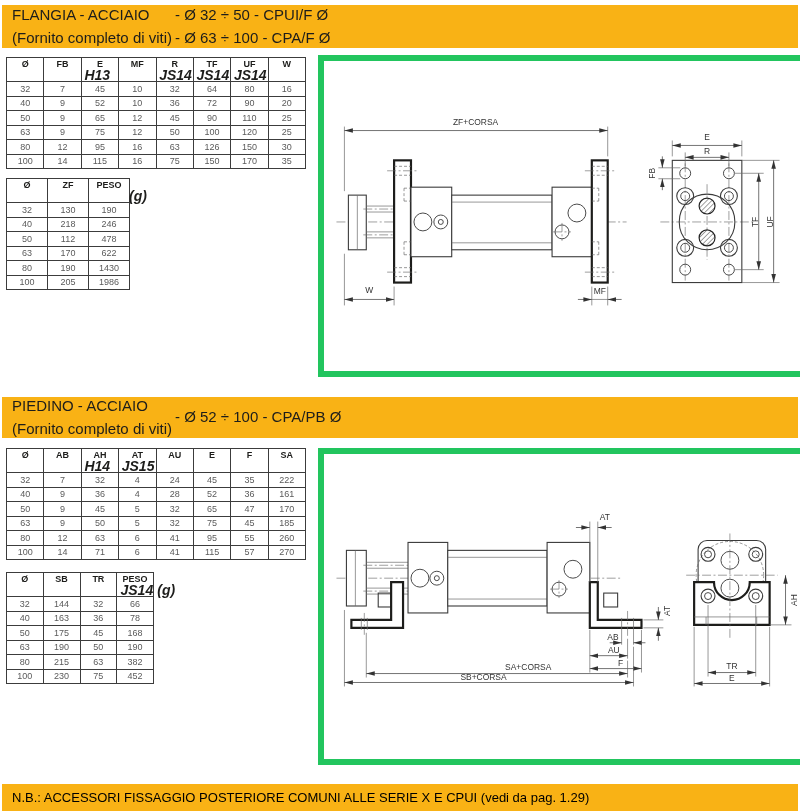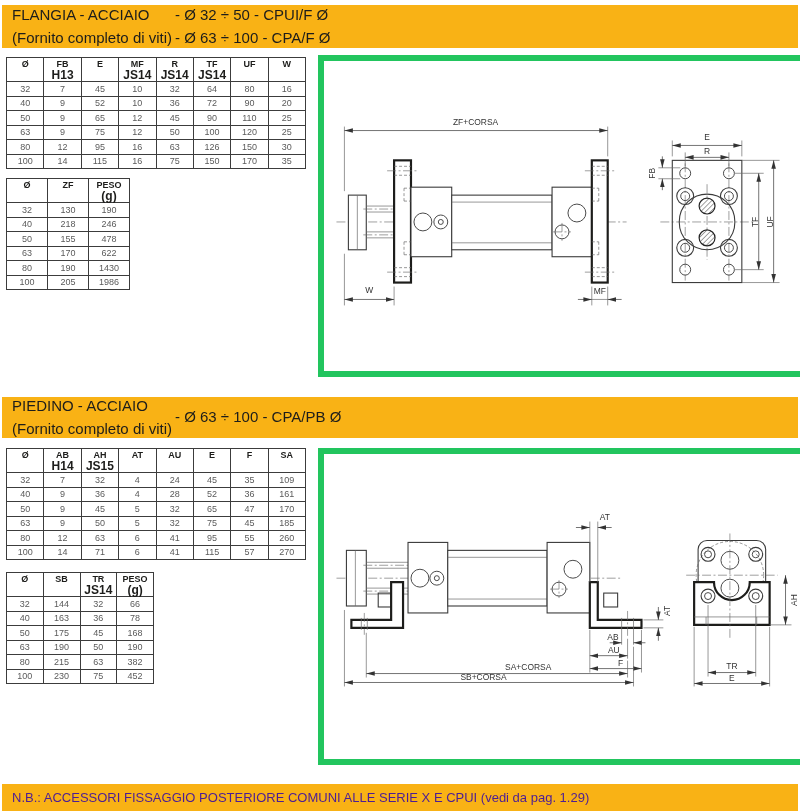--- a/index.html
+++ b/index.html
@@ -6,29 +6,29 @@
   .page{position:relative;width:800px;height:812px;background:#fff;overflow:hidden;
         font-family:"Liberation Sans",sans-serif;}
   
   .band{position:absolute;left:2px;width:796px;background:#F9B215;color:#1d1d1b;
         display:flex;align-items:center;box-sizing:border-box;padding-left:10px;}
   .band .bcol1{width:163px;}
   .band .bline{font-size:15px;line-height:1.5;white-space:nowrap;}
   .band1{top:5px;height:43px;}
   .band2{top:397px;height:41px;}
   .bandfoot{position:absolute;left:2px;width:796px;top:784px;height:27px;background:#F9B215;
-        color:#4c1d95;display:flex;align-items:center;box-sizing:border-box;padding-left:10px;
+        color:#000000;display:flex;align-items:center;box-sizing:border-box;padding-left:10px;
         font-size:13px;white-space:nowrap;}
   
   table{position:absolute;border-collapse:collapse;table-layout:fixed;background:#fff;}
   th,td{border:1px solid #3c3c3c;text-align:center;vertical-align:middle;padding:0 1px;}
   td{font-size:9px;color:#5a5a5a;height:13.5px;}
   th{font-size:9px;color:#1d1d1b;padding:1px 1px;}
   th .h1{font-weight:bold;line-height:11px;}
-  th .h2{font-weight:bold;font-size:12px;line-height:10px;min-height:10px;}
+  th .h2{font-weight:bold;font-style:italic;font-size:14px;line-height:10px;min-height:10px;margin-left:39px;}
   .tbl-dim1{left:6px;top:57px;width:300px;}
   .tbl-w1{left:6px;top:178px;width:124px;}
   .tbl-dim2{left:6px;top:448px;width:300px;}
   .tbl-w2{left:6px;top:572px;width:148px;}
   
   .drawframe{position:absolute;border:6px solid #22c55e;background:#fff;}
   .frame1{left:318px;top:55px;width:479px;height:310px;}
   .frame2{left:318px;top:448px;width:479px;height:305px;}
   
   .med{stroke:#3a3a3a;stroke-width:1.1;fill:#fff;}
@@ -180,21 +180,21 @@
           <td>130</td>
           <td>190</td>
         </tr>
         <tr>
           <td>40</td>
           <td>218</td>
           <td>246</td>
         </tr>
         <tr>
           <td>50</td>
-          <td>155</td>
+          <td>112</td>
           <td>478</td>
         </tr>
         <tr>
           <td>63</td>
           <td>170</td>
           <td>622</td>
         </tr>
         <tr>
           <td>80</td>
           <td>190</td>
@@ -338,21 +338,21 @@
       <text class="dl" transform="rotate(-90 448 162)" x="448" y="165" text-anchor="middle">UF</text>
     </svg>
   </div>
 
   <div class="band band2">
     <div class="bcol1">
       <div class="bline">PIEDINO - ACCIAIO</div>
       <div class="bline">(Fornito completo di viti)</div>
     </div>
     <div>
-      <div class="bline">- Ø 63 ÷ 100 - CPA/PB Ø</div>
+      <div class="bline">- Ø 52 ÷ 100 - CPA/PB Ø</div>
     </div>
   </div>
 
   <table class="tbl-dim2">
       <thead>
         <tr>
           <th>
             <div class="h1">Ø</div>
             <div class="h2"></div>
           </th>
@@ -388,21 +388,21 @@
       </thead>
       <tbody>
         <tr>
           <td>32</td>
           <td>7</td>
           <td>32</td>
           <td>4</td>
           <td>24</td>
           <td>45</td>
           <td>35</td>
-          <td>109</td>
+          <td>222</td>
         </tr>
         <tr>
           <td>40</td>
           <td>9</td>
           <td>36</td>
           <td>4</td>
           <td>28</td>
           <td>52</td>
           <td>36</td>
           <td>161</td>

